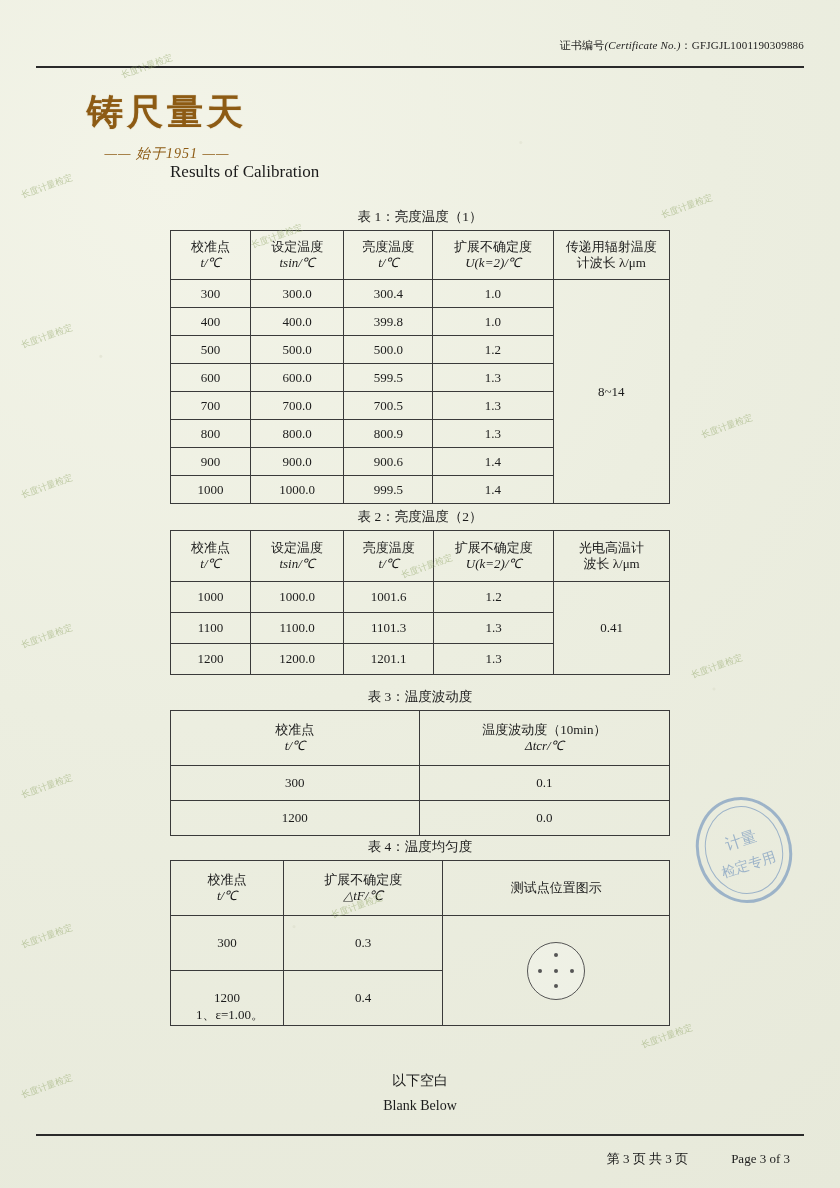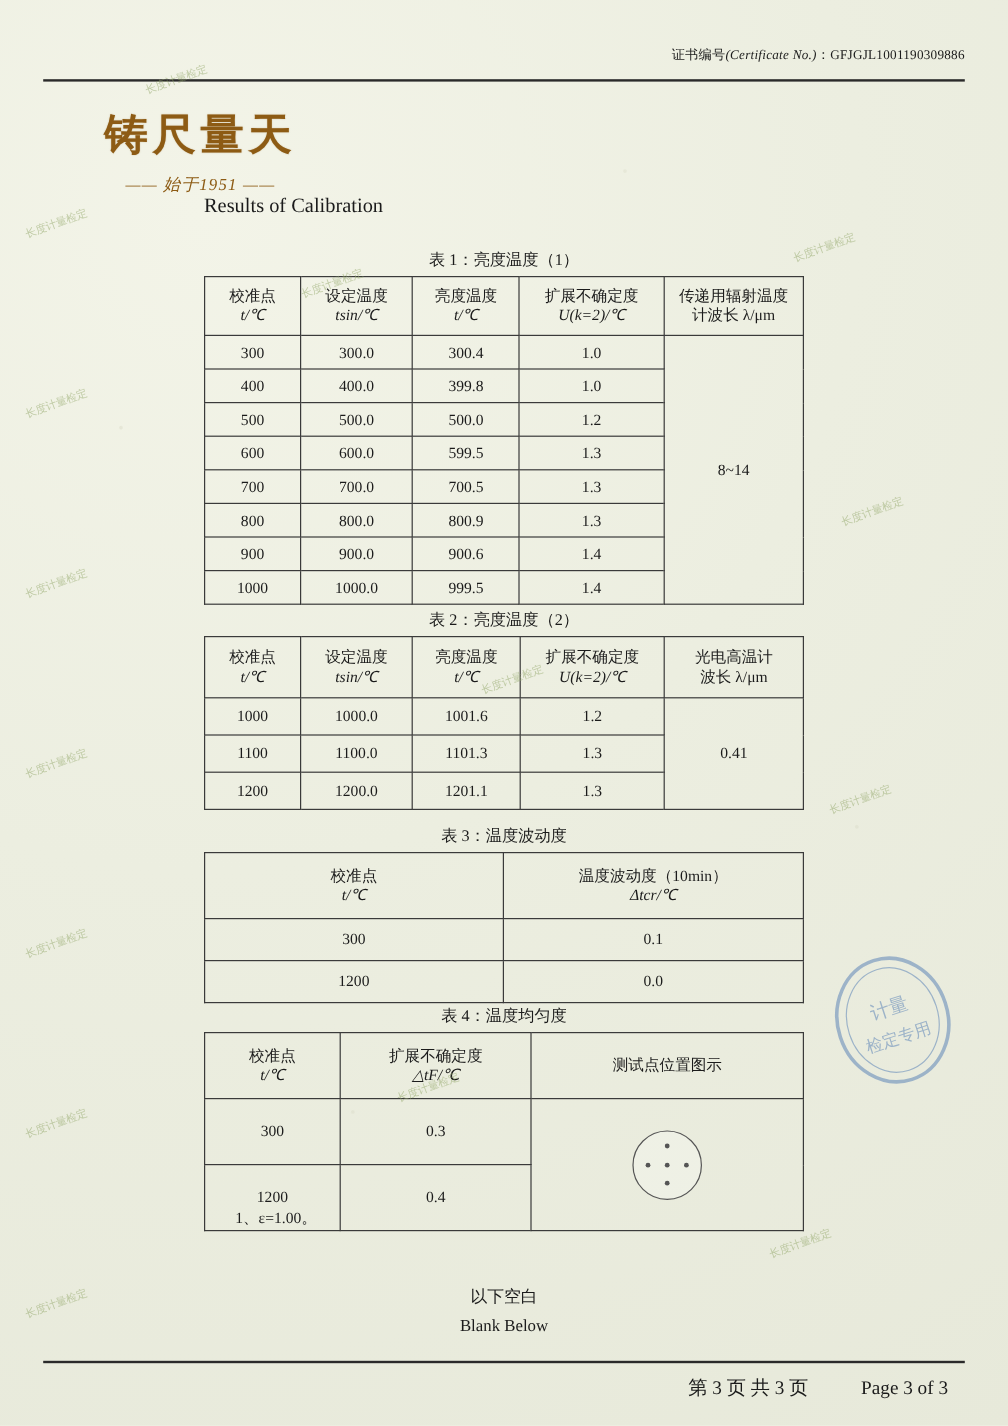--- a/index.html
+++ b/index.html
@@ -102,21 +102,21 @@
     text-align:center;font-size:13px;
   }
   .note-left{
     width:500px;margin:0 auto;text-align:left;padding-left:26px;box-sizing:border-box;
     font-size:13px;
   }
   .blank-cn{text-align:center;font-size:14px;}
   .blank-en{text-align:center;font-size:14px;margin-top:8px;}
   .footer{
     position:absolute;bottom:20px;left:0;right:0;
-    text-align:right;padding-right:50px;font-size:16px;
+    text-align:right;padding-right:50px;font-size:13px;
   }
   .footer .cn{margin-right:40px;}
   
   .diagram{
     width:56px;height:56px;border-radius:50%;
     border:1px solid #555;margin:0 auto;position:relative;
     background:rgba(255,255,255,.25);
   }
   .dot{position:absolute;width:4px;height:4px;border-radius:50%;background:#555;}
   .d-c{left:50%;top:50%;transform:translate(-50%,-50%);}

